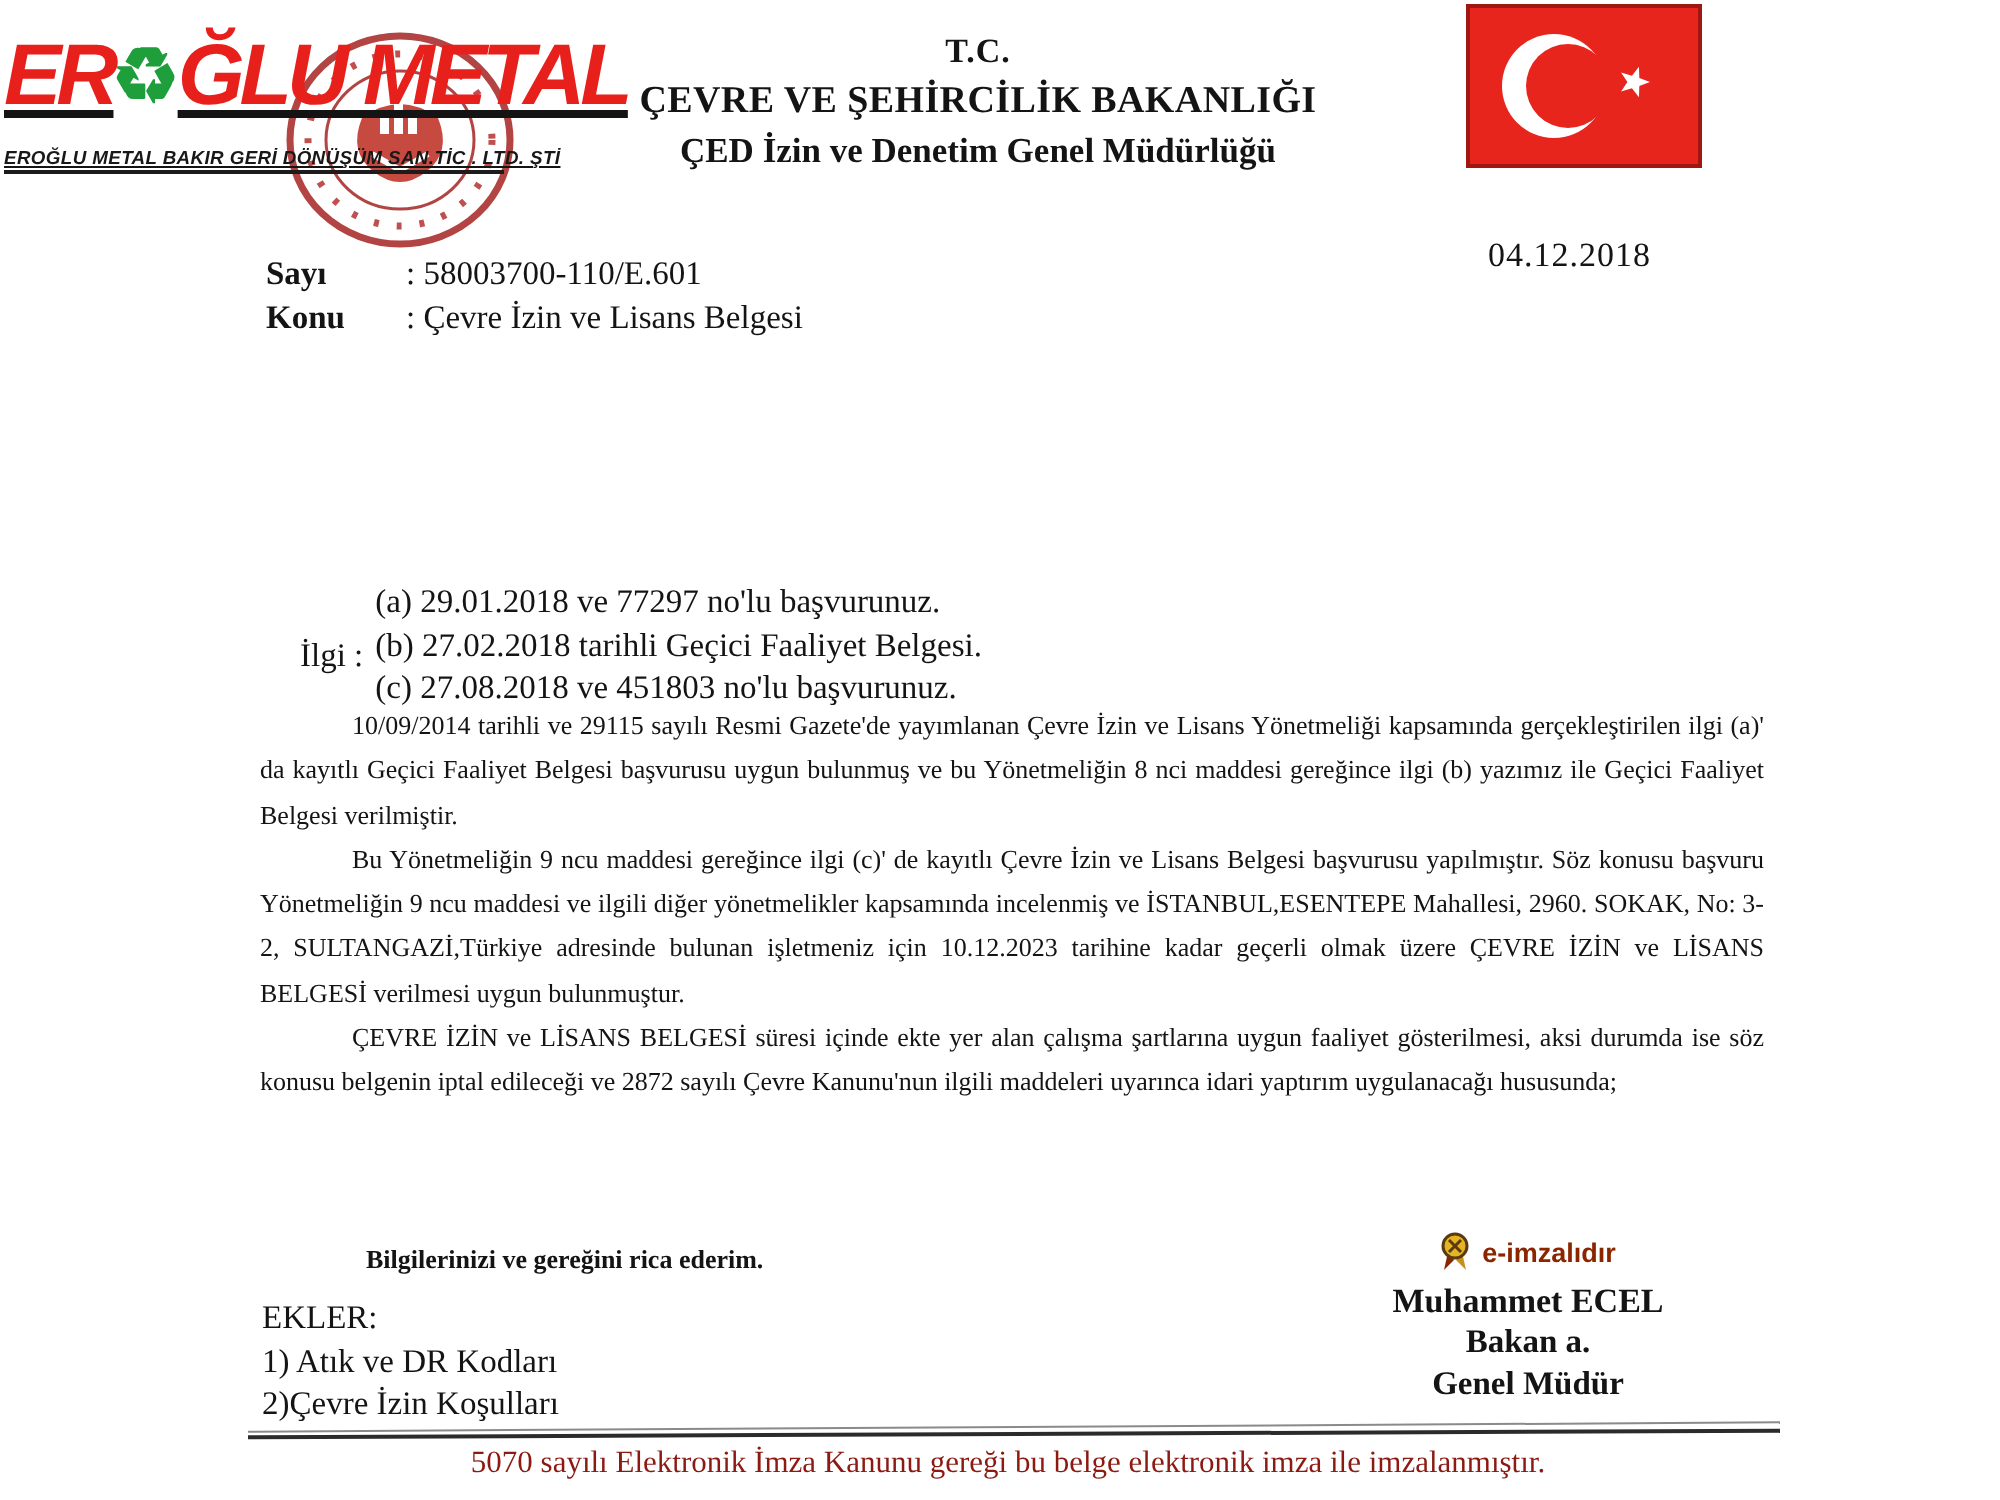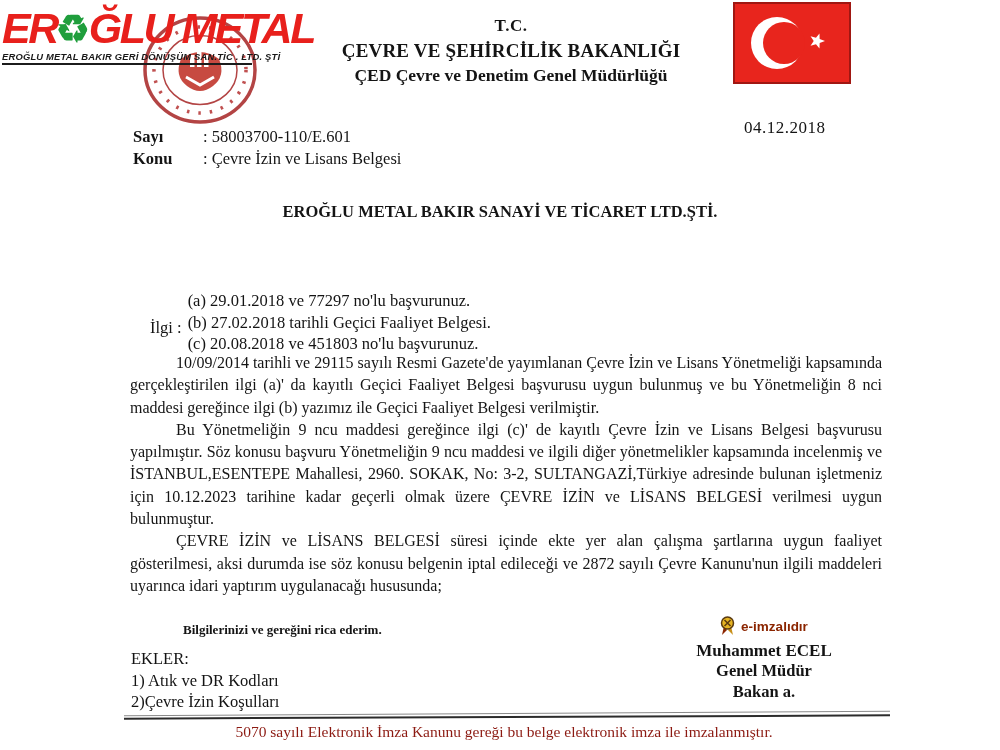--- a/index.html
+++ b/index.html
@@ -3,40 +3,40 @@
 <meta charset="utf-8">
 <style>
   * { margin:0; padding:0; box-sizing:border-box; }
   html,body { background:#ffffff; }
   .page {
     position:relative; width:1000px; height:750px; background:#ffffff;
     font-family:"Liberation Serif", serif; color:#141414; overflow:hidden;
   }
 
   
-  .logo { position:absolute; left:2px; top:8px; width:270px; z-index:3; }
+  .logo { position:absolute; left:2px; top:18px; width:270px; z-index:3;text-decoration:underline; }
   .logo-main {
     font-family:"Liberation Sans", sans-serif; font-weight:bold; font-style:italic;
     font-size:43px; line-height:0.95; color:#e8201c; letter-spacing:-2.5px; white-space:nowrap;
   }
   .recycle {
     color:#1f9e3c; font-size:38px; font-style:normal; letter-spacing:0;
     display:inline-block; transform:translateY(-1px); margin:0 -1px;
   }
   .logo-sub {
     font-family:"Liberation Sans", sans-serif; font-weight:bold; font-style:italic;
     font-size:9.4px; color:#181818; white-space:nowrap; letter-spacing:0.2px;
-    border-bottom:2.5px solid #1c1c1c; padding-bottom:1px; margin-top:2px; width:250px;
+    border-bottom:2.5px solid #1c1c1c; padding-bottom:1px; margin-top:14px; width:250px;
   }
 
   
   .seal { position:absolute; left:140px; top:14px; z-index:1; }
 
   
-  .header { position:absolute; left:311px; top:16px; width:400px; text-align:center; font-weight:bold; z-index:2; }
+  .header { position:absolute; left:289px; top:16px; width:400px; text-align:center; font-weight:bold; z-index:2; }
   .header-tc { font-size:17px; letter-spacing:0.5px; }
   .header-ministry { font-size:19px; margin-top:4px; letter-spacing:0.2px; }
   .header-dept { font-size:17.5px; margin-top:3px; }
 
   
   .flag { position:absolute; left:733px; top:2px; }
 
   .date { position:absolute; left:744px; top:118px; font-size:17px; letter-spacing:0.5px; }
 
   
@@ -45,21 +45,21 @@
   .meta-label { font-weight:bold; width:70px; }
 
   
   .recipient { position:absolute; left:0; top:201px; width:1000px; text-align:center; font-weight:bold; font-size:16.5px; line-height:22px; }
 
   
   .references { position:absolute; left:150px; top:290px; font-size:16.5px; line-height:21.5px; display:flex; }
   .ref-label { margin-right:6px;margin-top:27px; }
 
   
-  .letter-body { position:absolute; left:130px; top:352px; width:752px; font-size:16px; line-height:22.3px; text-align:justify; }
+  .letter-body { position:absolute; left:130px; top:352px; width:752px; font-size:13px; line-height:22.3px; text-align:justify; }
   .letter-body p { margin:0; text-indent:46px; }
 
   .closing { position:absolute; left:183px; top:622px; font-size:13px;font-weight:bold; }
 
   
   .signature { position:absolute; left:658px; top:616px; width:212px; text-align:center; }
   .esign { display:flex; align-items:center; justify-content:center; gap:6px;
     color:#8b2500; font-size:13.5px; font-family:"Liberation Sans", sans-serif; font-weight:bold;text-align:center; }
   .sig-name { font-weight:bold; font-size:17px; margin-top:5px; }
   .sig-title { font-weight:bold; font-size:16.5px; line-height:20.5px; }
@@ -92,21 +92,21 @@
   </svg>
 
   <div class="logo">
     <div class="logo-main"><span>ER</span><span class="recycle">♻</span><span>ĞLU METAL</span></div>
     <div class="logo-sub">EROĞLU METAL BAKIR GERİ DÖNÜŞÜM SAN.TİC . LTD. ŞTİ</div>
   </div>
 
   <div class="header">
     <div class="header-tc">T.C.</div>
     <div class="header-ministry">ÇEVRE VE ŞEHİRCİLİK BAKANLIĞI</div>
-    <div class="header-dept">ÇED Çevre ve Denetim Genel Müdürlüğü</div>
+    <div class="header-dept">ÇED İzin ve Denetim Genel Müdürlüğü</div>
   </div>
 
   <svg class="flag" width="118" height="82" viewBox="0 0 118 82">
     <rect x="1" y="1" width="116" height="80" fill="#e8251d" stroke="#a01712" stroke-width="2"></rect>
     <circle cx="44" cy="41" r="26" fill="#ffffff"></circle>
     <circle cx="51" cy="41" r="21" fill="#e8251d"></circle>
     <polygon points="0,-8 1.94,-2.67 7.61,-2.47 3.14,1.02 4.7,6.47 0,3.3 -4.7,6.47 -3.14,1.02 -7.61,-2.47 -1.94,-2.67" fill="#ffffff" transform="translate(84,39) rotate(18)"></polygon>
   </svg>
 
   <div class="date">04.12.2018</div>
@@ -116,29 +116,28 @@
       <span class="meta-label">Sayı</span>
       <span>: 58003700-110/E.601</span>
     </div>
     <div class="meta-row">
       <span class="meta-label">Konu</span>
       <span>: Çevre İzin ve Lisans Belgesi</span>
     </div>
   </div>
 
   <div class="recipient">
-    <div>EROĞLU METAL BAKIR SANAYİ VE TİCARET LTD.ŞTİ.</div>
   </div>
 
   <div class="references">
     <span class="ref-label">İlgi :</span>
     <div class="ref-items">
       <div>(a) 29.01.2018 ve 77297 no'lu başvurunuz.</div>
       <div>(b) 27.02.2018 tarihli Geçici Faaliyet Belgesi.</div>
-      <div>(c) 20.08.2018 ve 451803 no'lu başvurunuz.</div>
+      <div>(c) 27.08.2018 ve 451803 no'lu başvurunuz.</div>
     </div>
   </div>
 
   <div class="letter-body">
     <p>10/09/2014 tarihli ve 29115 sayılı Resmi Gazete'de yayımlanan Çevre İzin ve Lisans Yönetmeliği kapsamında gerçekleştirilen ilgi (a)' da kayıtlı Geçici Faaliyet Belgesi başvurusu uygun bulunmuş ve bu Yönetmeliğin 8 nci maddesi gereğince ilgi (b) yazımız ile Geçici Faaliyet Belgesi verilmiştir.</p>
     <p>Bu Yönetmeliğin 9 ncu maddesi gereğince ilgi (c)' de kayıtlı Çevre İzin ve Lisans Belgesi başvurusu yapılmıştır. Söz konusu başvuru Yönetmeliğin 9 ncu maddesi ve ilgili diğer yönetmelikler kapsamında incelenmiş ve İSTANBUL,ESENTEPE Mahallesi, 2960. SOKAK, No: 3-2, SULTANGAZİ,Türkiye adresinde bulunan işletmeniz için 10.12.2023 tarihine kadar geçerli olmak üzere  ÇEVRE İZİN ve LİSANS BELGESİ verilmesi uygun bulunmuştur.</p>
     <p>ÇEVRE İZİN ve LİSANS BELGESİ süresi içinde ekte yer alan çalışma şartlarına uygun faaliyet gösterilmesi, aksi durumda ise söz konusu belgenin iptal edileceği ve 2872 sayılı Çevre Kanunu'nun ilgili maddeleri uyarınca idari yaptırım uygulanacağı hususunda;</p>
   </div>
 
   <div class="closing">Bilgilerinizi ve gereğini rica ederim.</div>
@@ -147,22 +146,22 @@
     <div class="esign">
       <svg width="15" height="20" viewBox="0 0 15 20">
         <polygon points="4,10 2,19 7,14" fill="#8b2500"></polygon>
         <polygon points="11,10 13,19 8,14" fill="#c8901a"></polygon>
         <circle cx="7.5" cy="7" r="6" fill="#e6b422" stroke="#5a3a10" stroke-width="1.5"></circle>
         <path d="M4.5,4 L10.5,10 M10.5,4 L4.5,10" stroke="#5a3a10" stroke-width="1.5"></path>
       </svg>
       <span>e-imzalıdır</span>
     </div>
     <div class="sig-name">Muhammet ECEL</div>
+    <div class="sig-title">Bakan a.</div>
     <div class="sig-title">Genel Müdür</div>
-    <div class="sig-title">Bakan a.</div>
   </div>
 
   <div class="attachments">
     <div>EKLER:</div>
     <div>1) Atık ve DR Kodları</div>
     <div>2)Çevre İzin Koşulları</div>
   </div>
 
   <div class="footer-line2"></div>
   <div class="footer-line"></div>

